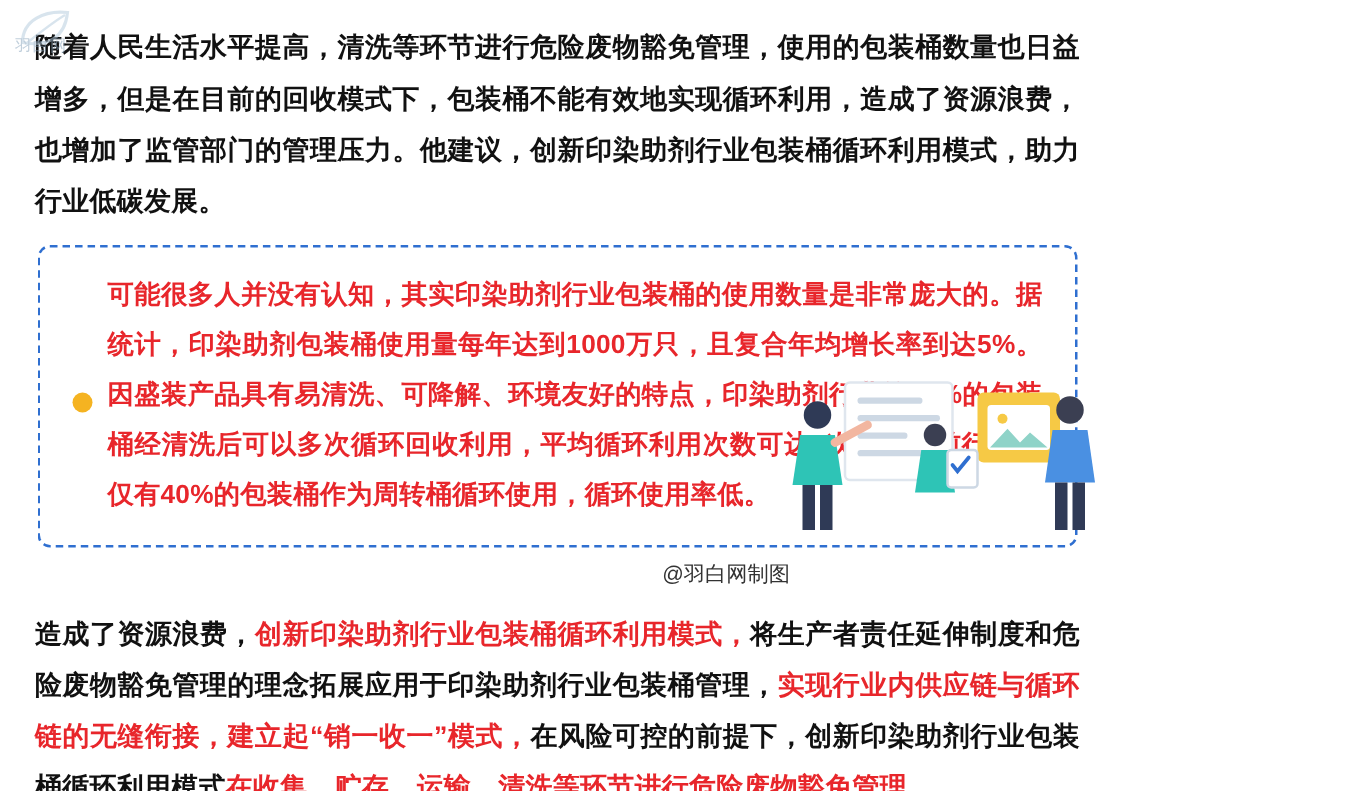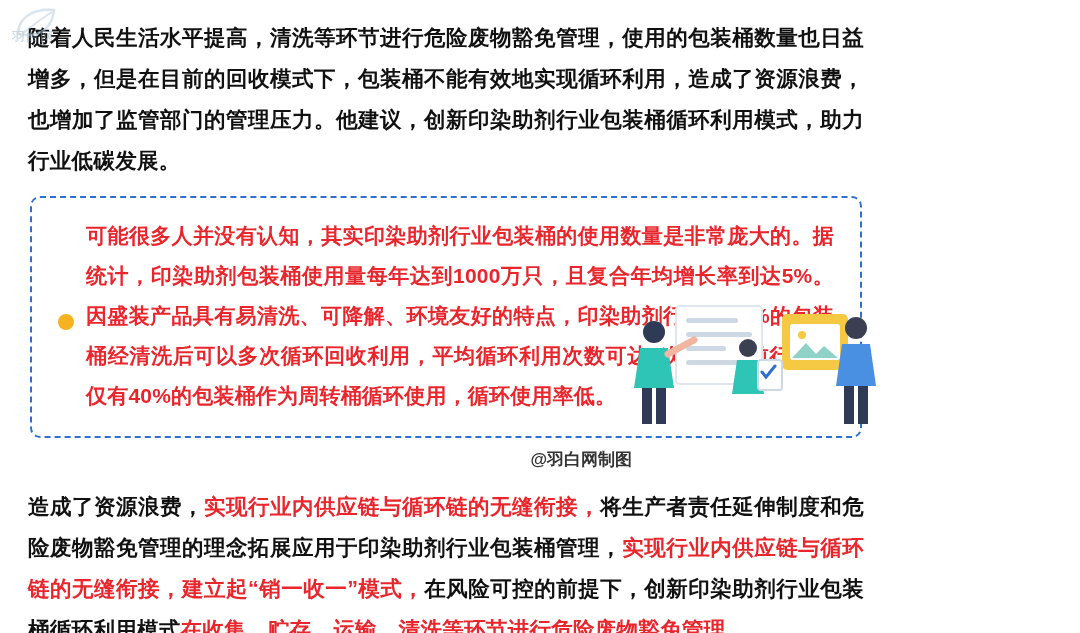--- a/index.html
+++ b/index.html
@@ -84,21 +84,21 @@
     font-weight: 700;
     text-align: justify;
     letter-spacing: 0.2px;
   }
 
   
   .credit {
     text-align: right;
     font-size: 17px;
     color: #333333;
-    font-weight: 700;
+    font-weight: 400;
     margin: 10px 232px 0 0;
   }
 
   
   .closing {
     font-size: 21.5px;
     line-height: 41px;
     color: #111111;
     font-weight: 700;
     text-align: justify;
@@ -168,15 +168,15 @@
 
       <circle cx="124" cy="60" r="9" fill="#3b3f52"></circle>
       <path d="M113 72 h22 l5 34 h-32 z" fill="#2ec4b6"></path>
       <rect x="134" y="72" width="24" height="30" rx="3" fill="#ffffff" stroke="#cdd8e4" stroke-width="2"></rect>
       <path d="M138 84 l4 5 l9 -11" stroke="#2f6fd0" stroke-width="3" fill="none" stroke-linecap="round"></path>
     </svg>
   </div>
 
   <div class="credit">@羽白网制图</div>
 
-  <p class="closing"><span>造成了资源浪费，</span><span class="red">实现行业内供应链与循环链的无缝衔接，</span><span>将生产者责任延伸制度和危险废物豁免管理的理念拓展应用于印染助剂行业包装桶管理，</span><span class="red">实现行业内供应链与循环链的无缝衔接，建立起“销一收一”模式，</span><span>在风险可控的前提下，创新印染助剂行业包装桶循环利用模式</span><span class="red">在收集、贮存、运输、清洗等环节进行危险废物豁免管理。</span></p>
+  <p class="closing"><span>造成了资源浪费，</span><span class="red">创新印染助剂行业包装桶循环利用模式，</span><span>将生产者责任延伸制度和危险废物豁免管理的理念拓展应用于印染助剂行业包装桶管理，</span><span class="red">实现行业内供应链与循环链的无缝衔接，建立起“销一收一”模式，</span><span>在风险可控的前提下，创新印染助剂行业包装桶循环利用模式</span><span class="red">在收集、贮存、运输、清洗等环节进行危险废物豁免管理。</span></p>
 
 </div>
 
 </body></html>

